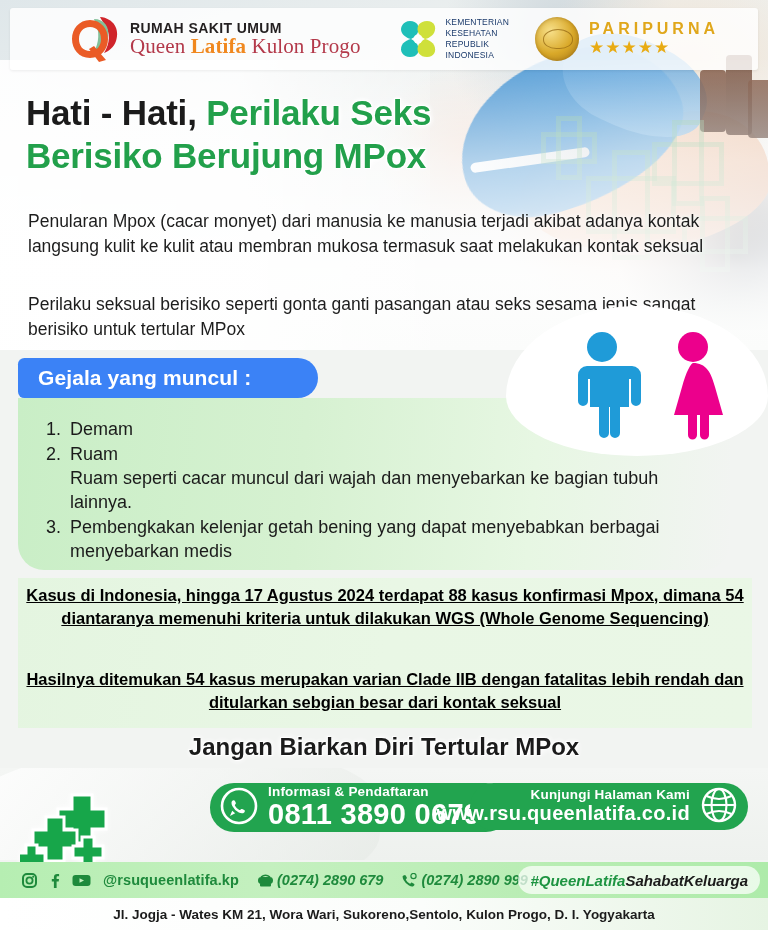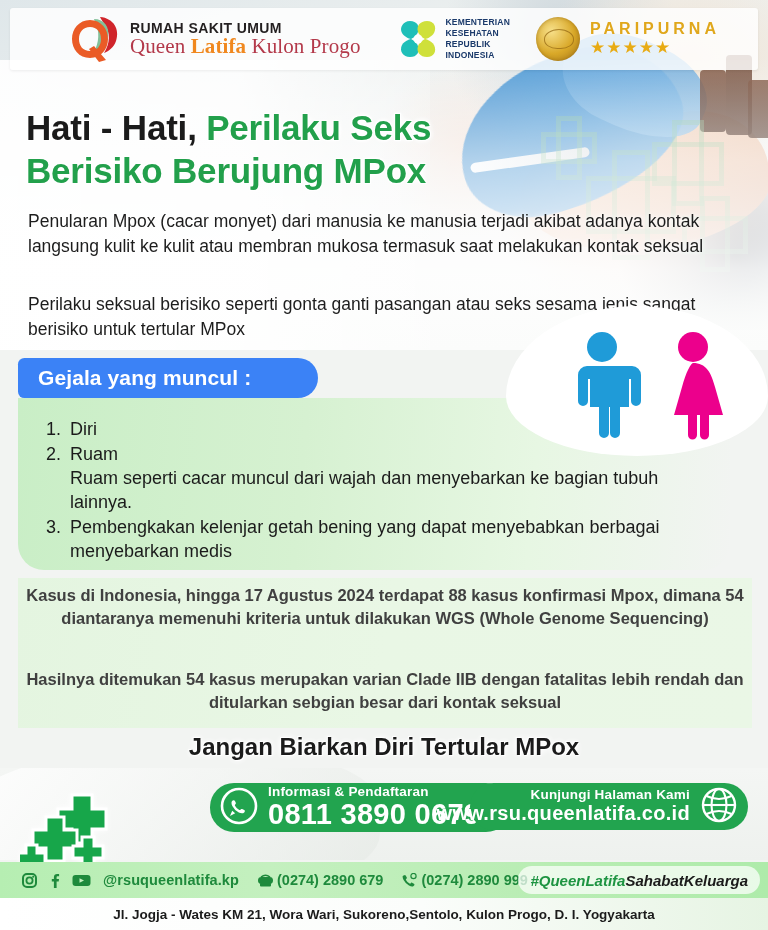--- a/index.html
+++ b/index.html
@@ -96,21 +96,21 @@
   .hosp-line1 {
     font-size:14px; font-weight:bold; color:#231f20; letter-spacing:.4px;
   }
   .hosp-line2 {
     font-family:"Liberation Serif", serif; font-size:21px; color:#b3394a; letter-spacing:.1px;
   }
   .hosp-line2 b { color:#f0881f; }
   .kemenkes { display:flex; align-items:center; margin-left:34px; }
   .kemenkes-mark { width:44px; height:44px; position:relative; flex:0 0 44px; }
   .kemenkes-text {
-    margin-left:7px; font-size:8.5px; font-weight:bold; color:#1b3a6b;
+    margin-left:7px; font-size:8.5px; font-weight:normal; color:#1b3a6b;
     line-height:1.28; letter-spacing:.2px;
   }
   .paripurna { display:flex; align-items:center; margin-left:26px; }
   .medal {
     width:44px; height:44px; border-radius:50%;
     background:radial-gradient(circle at 35% 32%, #f7e08a 0%, #d9a828 55%, #a8791a 100%);
     position:relative; flex:0 0 44px;
     box-shadow:inset 0 0 4px rgba(120,80,10,.5);
   }
   .medal::after{
@@ -118,21 +118,21 @@
     border:1.5px solid rgba(150,105,20,.75); border-radius:50% 50% 45% 45%;
   }
   .pari-text { margin-left:10px; }
   .pari-title {
     font-size:16px; font-weight:bold; color:#e0a71b; letter-spacing:4px;
   }
   .stars { font-size:17px; color:#e8ab14; letter-spacing:1px; margin-top:-1px; }
 
   
   .headline {
-    position:absolute; left:26px; top:107px; width:560px;
+    position:absolute; left:26px; top:92px; width:560px;
     font-size:35px; font-weight:bold; line-height:1.22;
     letter-spacing:-.2px;
     text-shadow:
       0 0 6px #fff, 0 0 6px #fff, 0 0 10px #fff,
       1px 1px 0 #fff, -1px -1px 0 #fff, 1px -1px 0 #fff, -1px 1px 0 #fff;
   }
   .headline .dark { color:#1b1b1b; }
   .headline .green { color:#22a04b; }
 
   
@@ -176,21 +176,21 @@
   ol.sym-list > li .num { position:absolute; left:0; top:0; }
   .sub-line { display:block; }
 
   
   .stats-panel {
     position:absolute; left:18px; top:578px; width:734px; height:150px;
     background:linear-gradient(100deg,#e4f5e0 0%,#e9f7e5 50%,#eaf7e6 100%);
   }
   .stat-text {
     position:absolute; width:730px; text-align:center;
-    font-size:16.5px; font-weight:bold; color:#404040; line-height:1.42;
+    font-size:16.5px; font-weight:bold; color:#000000; line-height:1.42;text-decoration:underline;
   }
   #stat1 { left:20px; top:584px; }
   #stat2 { left:20px; top:668px; }
 
   .cta {
     position:absolute; left:0; top:733px; width:768px; text-align:center;
     font-size:24px; font-weight:bold; color:#1b1b1b;
     text-shadow:0 0 6px #fff, 0 0 9px #fff, 1px 1px 0 #fff, -1px -1px 0 #fff;
   }
 
@@ -230,21 +230,21 @@
   }
   .social-left {
     display:flex; align-items:center; margin-left:22px; gap:10px;
   }
   .sicon { width:15px; height:15px; display:inline-block; position:relative; }
   .handle {
     font-size:14.5px; font-weight:bold; color:#1e8a3c; margin-left:6px; letter-spacing:.1px;
   }
   .phone-item {
     display:flex; align-items:center; gap:5px; margin-left:18px;
-    font-size:14.5px; font-weight:bold; color:#1e8a3c;
+    font-size:14.5px; font-weight:bold; color:#1e8a3c;font-style:italic;
   }
   .hashtag {
     position:absolute; right:8px; top:4px; height:28px;
     padding:0 12px; border-radius:16px;
     background:rgba(255,255,255,.72);
     display:flex; align-items:center;
     font-size:15px; font-weight:bold; font-style:italic;
   }
   .hashtag .g { color:#1e9442; }
   .hashtag .d { color:#1b1b1b; }
@@ -351,21 +351,21 @@
     </svg>
   </div>
 
   <div class="sym-header">
     <span>Gejala yang muncul :</span>
   </div>
 
   <ol class="sym-list">
     <li>
       <span class="num">1.</span>
-      <span>Diri</span>
+      <span>Demam</span>
     </li>
     <li>
       <span class="num">2.</span>
       <span>Ruam</span>
       <span class="sub-line">Ruam seperti cacar muncul dari wajah dan menyebarkan ke bagian tubuh lainnya.</span>
     </li>
     <li>
       <span class="num">3.</span>
       <span>Pembengkakan kelenjar getah bening yang dapat menyebabkan berbagai menyebarkan medis</span>
     </li>

